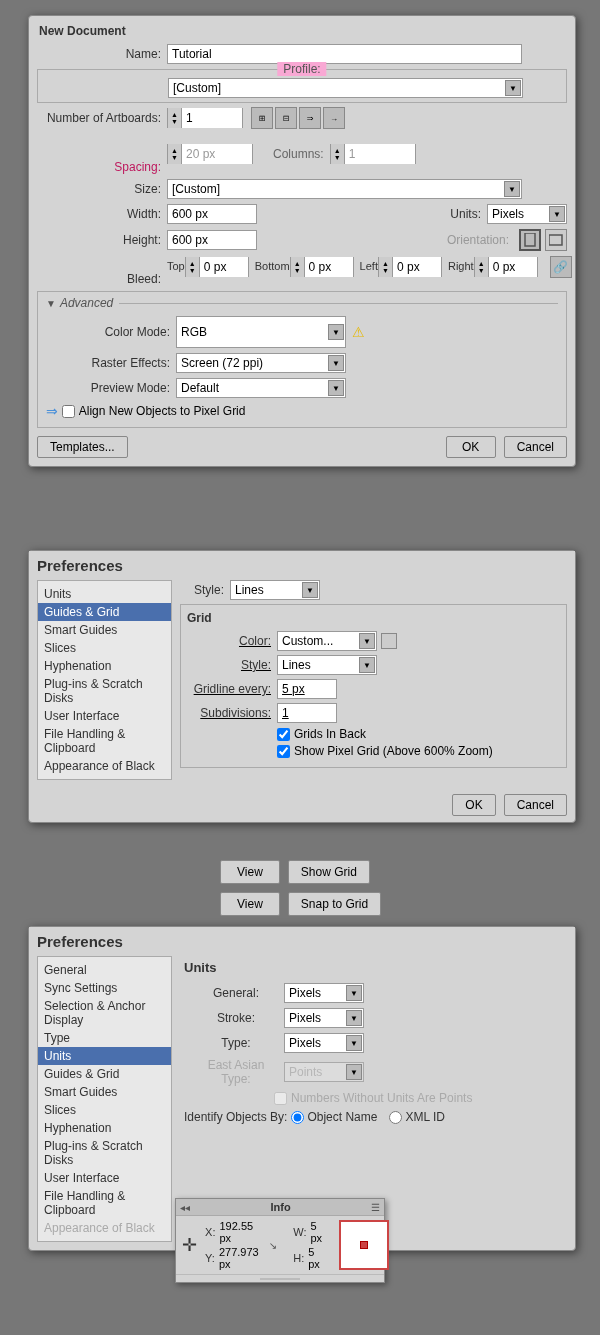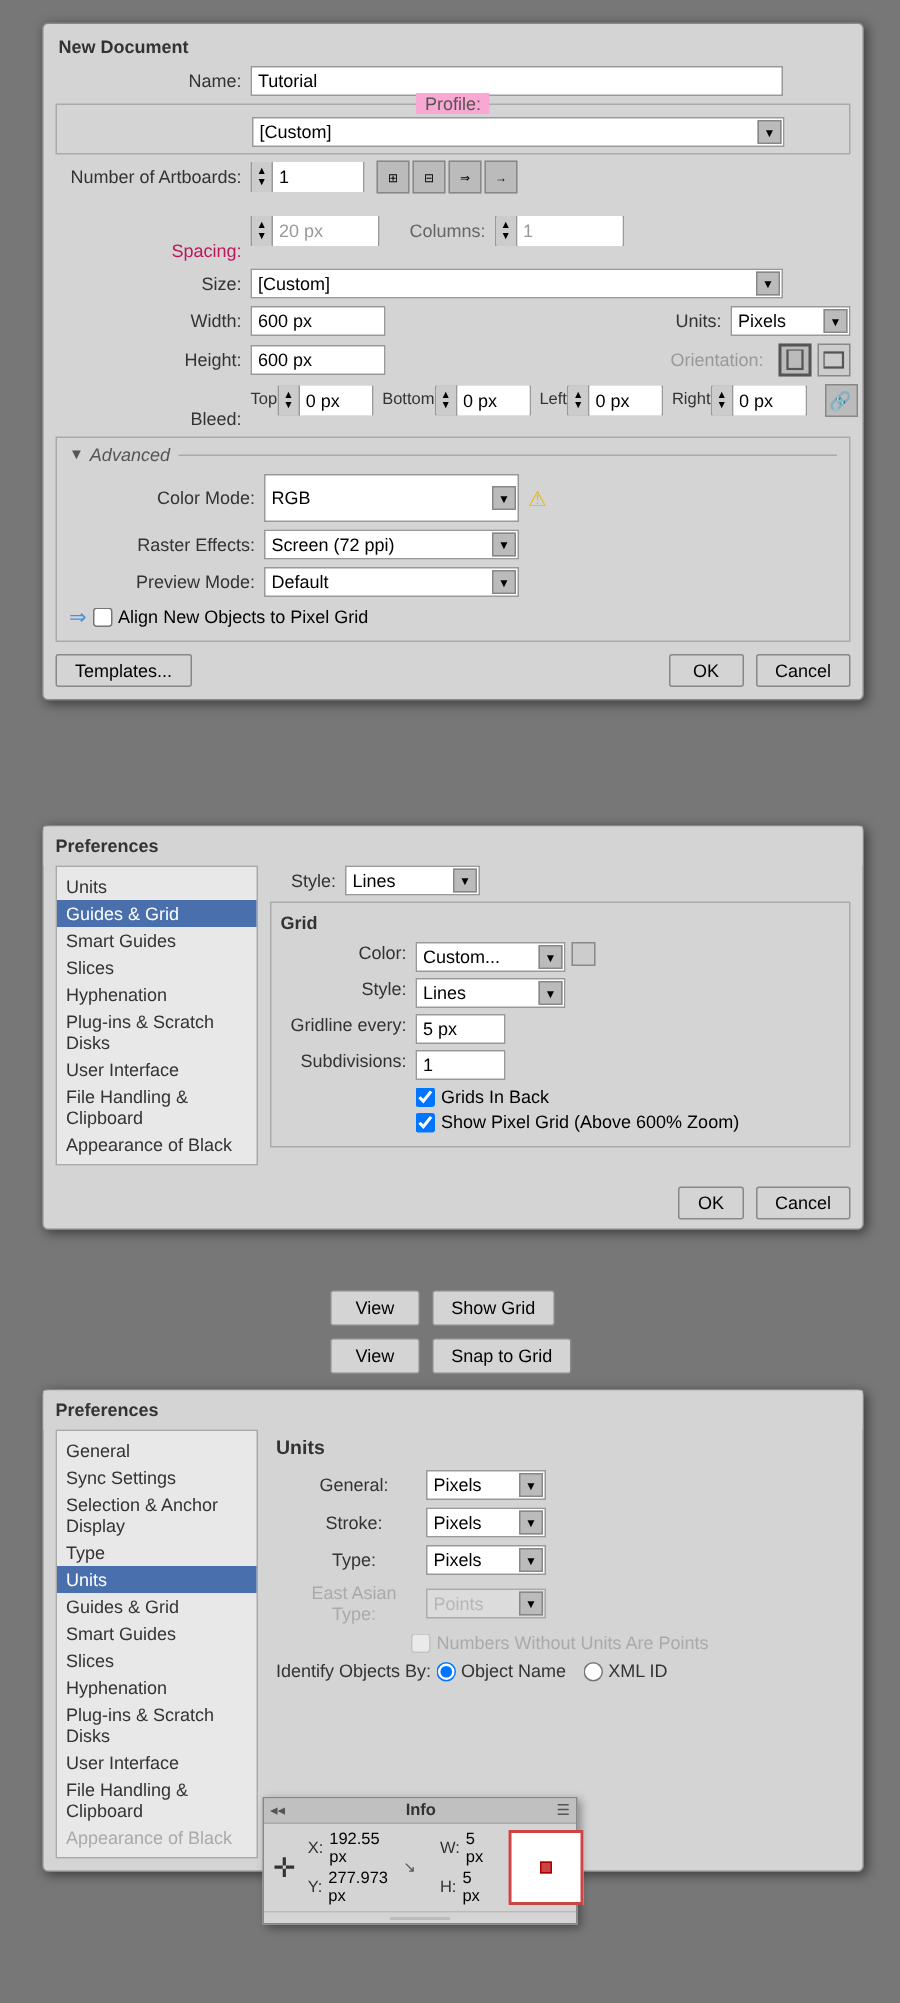--- a/index.html
+++ b/index.html
@@ -309,21 +309,21 @@
       position: absolute;
       top: 550px;
       left: 28px;
       width: 548px;
       background: #d4d4d4;
       border: 1px solid #888;
       border-radius: 4px;
       box-shadow: 2px 2px 8px rgba(0,0,0,0.5);
     }
     .prefs-title {
-      font-size: 12px;
+      font-size: 15px;
       font-weight: bold;
       color: #333;
       padding: 6px 8px;
       background: #d4d4d4;
     }
     .prefs-body {
       display: flex;
       padding: 0 8px 8px 8px;
       gap: 8px;
     }
@@ -364,22 +364,23 @@
       margin-top: 4px;
     }
     .group-title {
       font-size: 12px;
       font-weight: bold;
       color: #333;
       margin-bottom: 6px;
     }
     .prefs-form-row {
       display: flex;
-      align-items: flex-start;
+      align-items: center;
       margin-bottom: 4px;
+      text-decoration: underline;
     }
     .prefs-label {
       width: 90px;
       text-align: right;
       padding-right: 6px;
       font-size: 12px;
       color: #333;
     }
     .select-medium {
       width: 100px;

